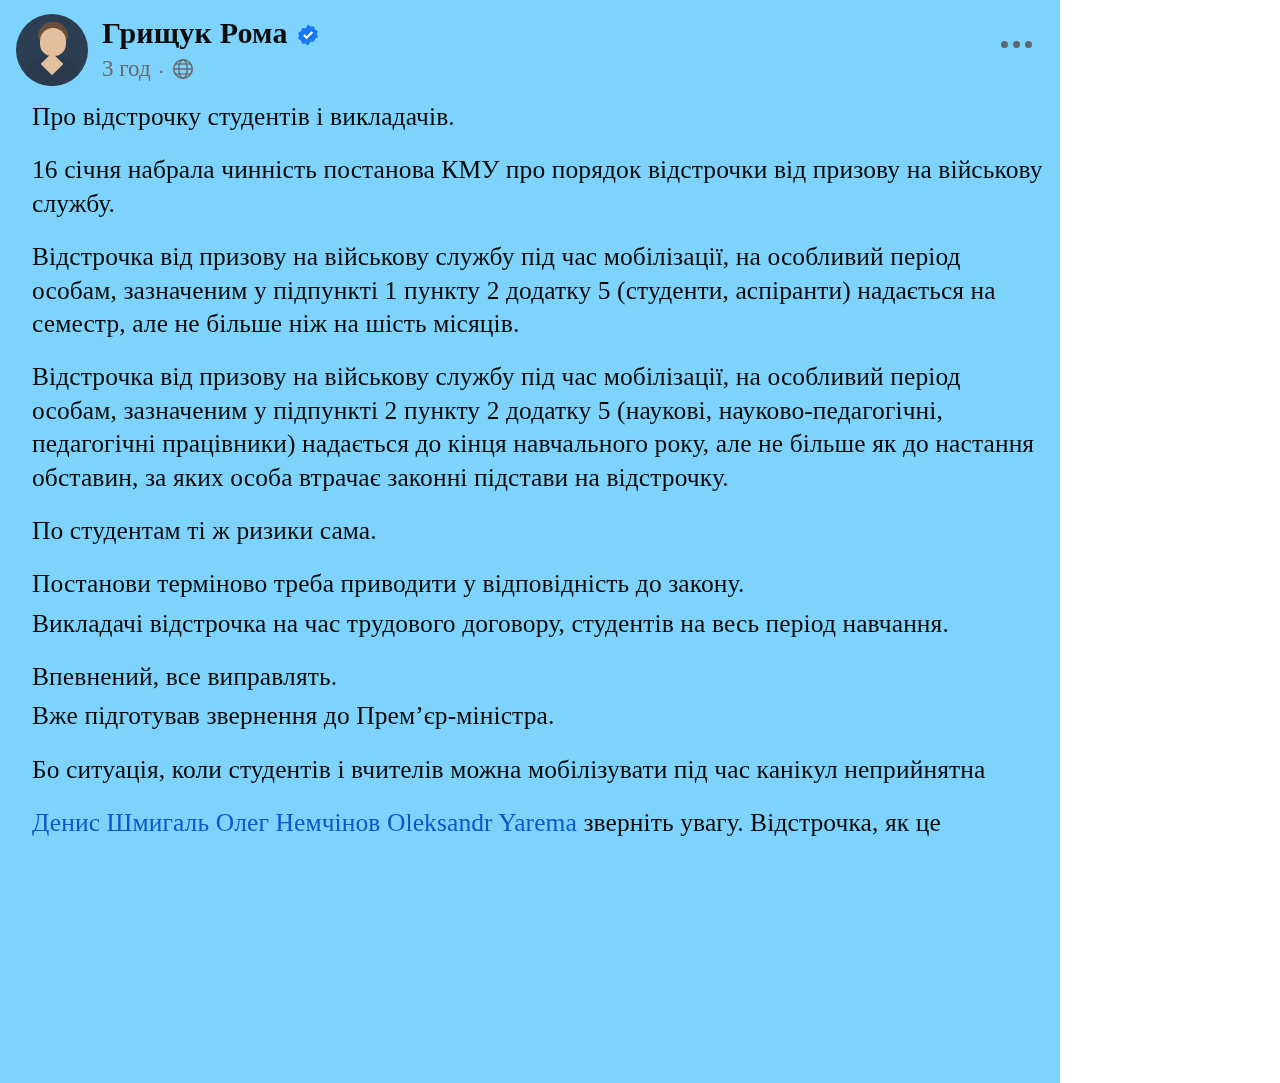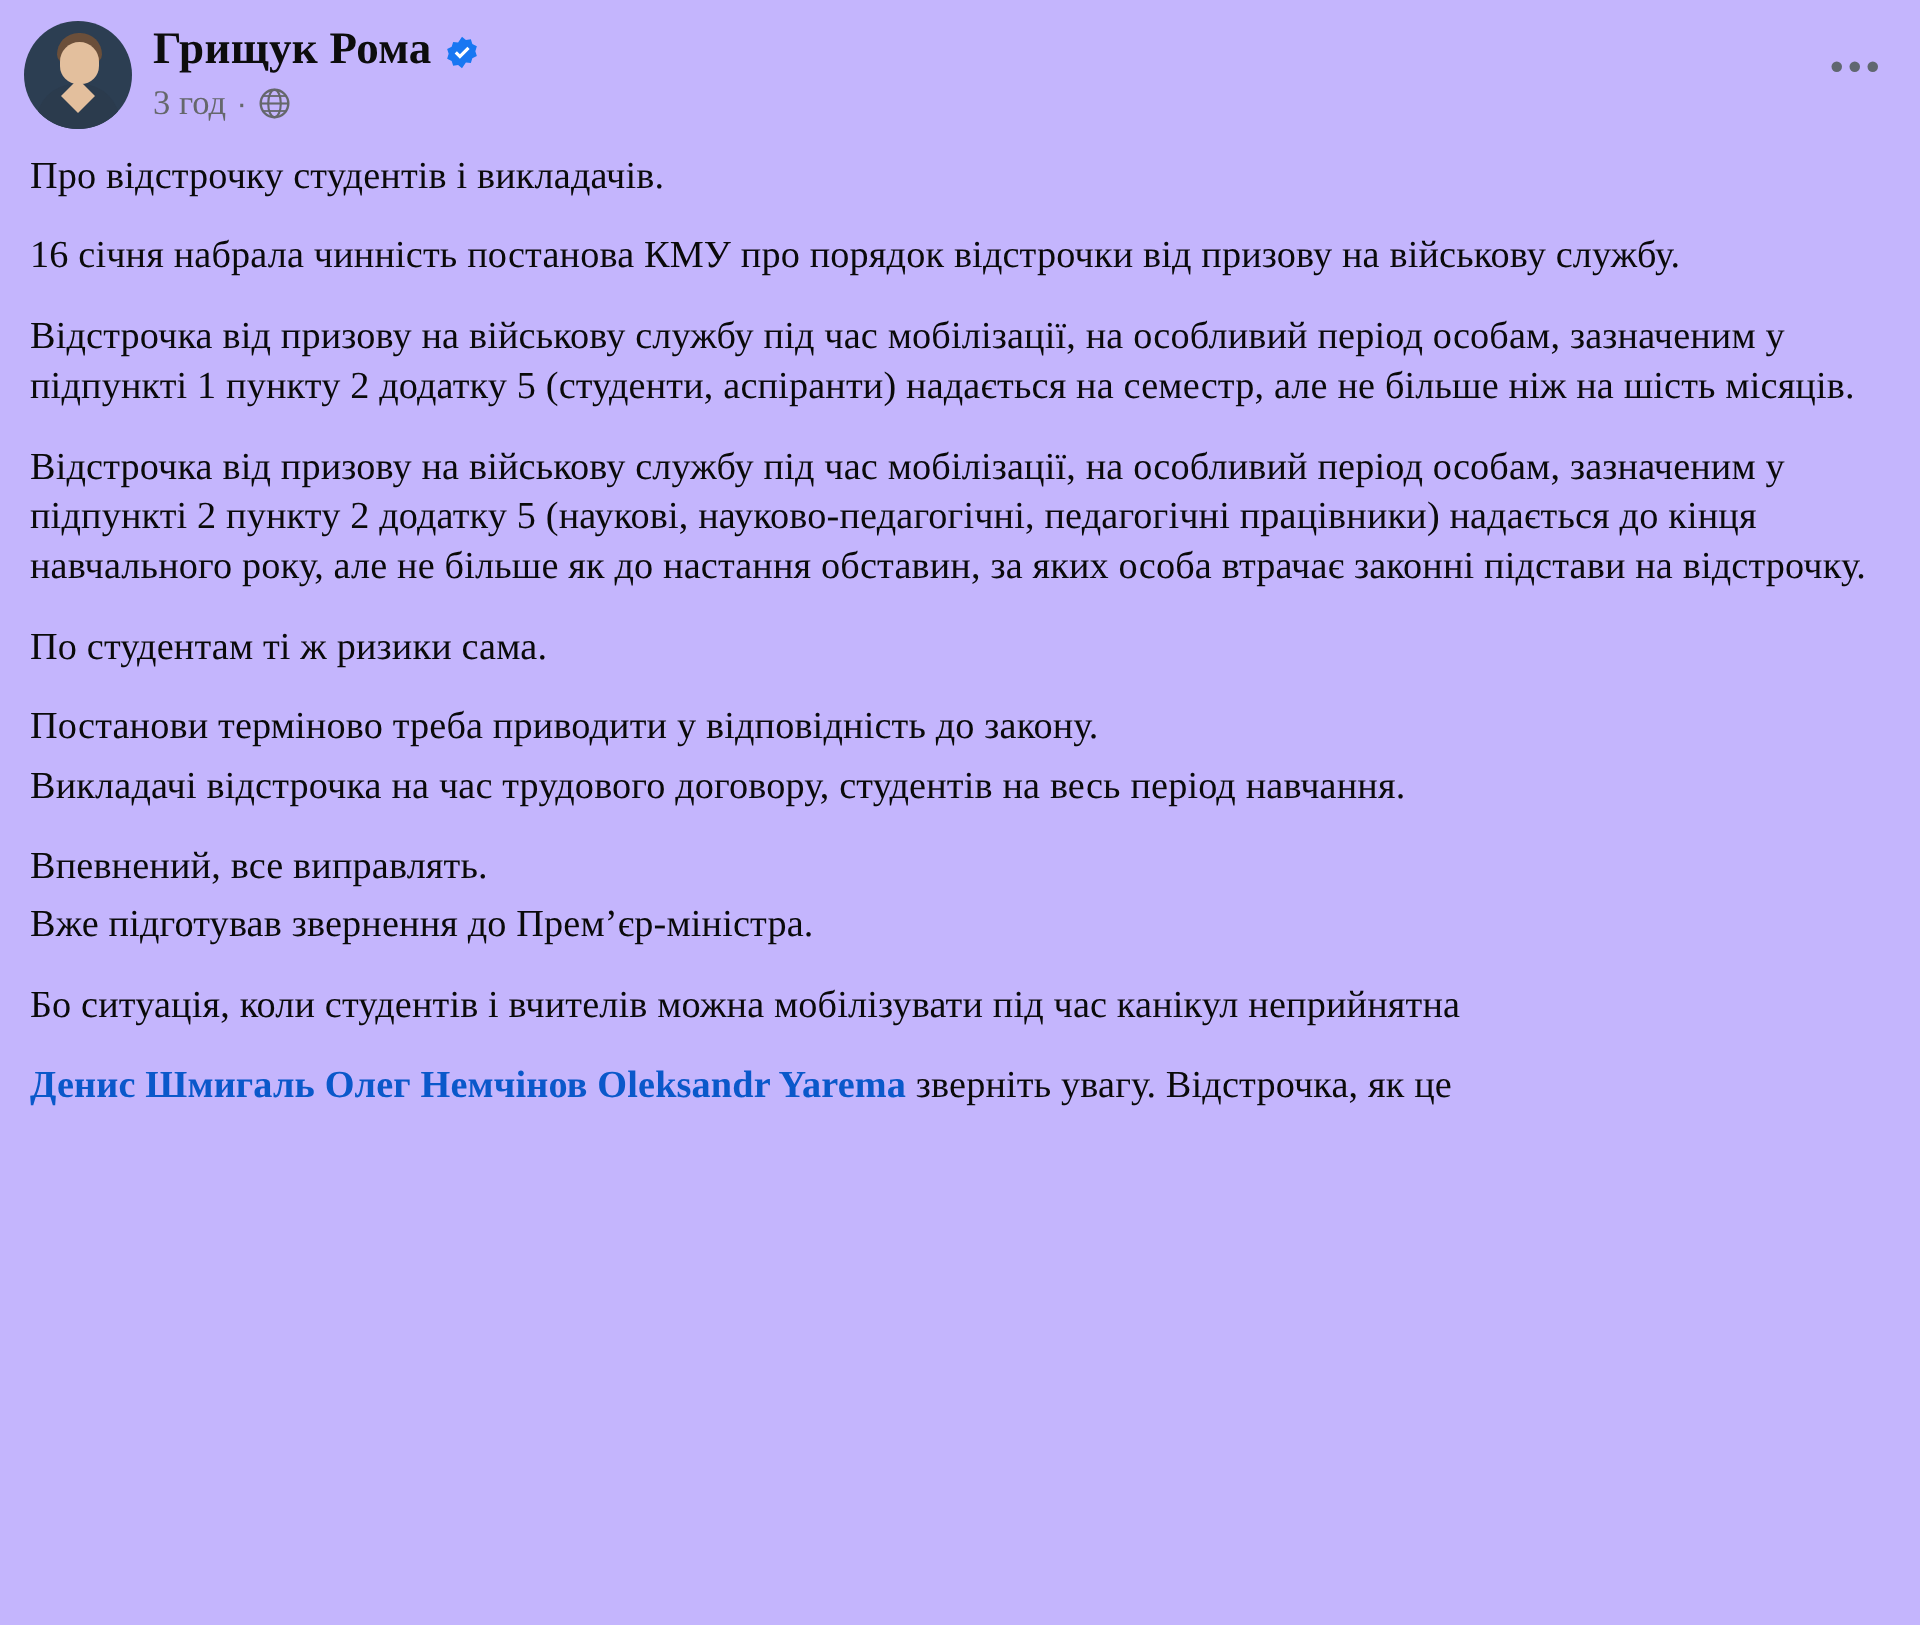--- a/index.html
+++ b/index.html
@@ -3,23 +3,23 @@
 <meta charset="utf-8">
 <style>
   * { box-sizing: border-box; }
   html, body {
     margin: 0; padding: 0;
     background: #ffffff;
     font-family: "Liberation Sans", sans-serif;
   }
   .page {
     position: relative;
-    width: 1280px;
+    width: 1060px;
     height: 1083px;
-    background: #c4b5fd;
+    background: #7dd3fc;
     overflow: hidden;
   }
   
   .post-header {
     display: flex;
     align-items: flex-start;
     padding: 14px 16px 4px 16px;
     position: relative;
   }
   .avatar {
@@ -121,32 +121,32 @@
     cursor: pointer;
   }
   .menu-button i {
     width: 7px; height: 7px;
     border-radius: 50%;
     background: #606770;
     display: block;
   }
   
   .post-body {
-    padding: 10px 16px 0 20px;
+    padding: 10px 16px 0 32px;
   }
   .para {
     font-family: "Liberation Serif", serif;
     font-size: 25.5px;
     line-height: 1.31;
     color: #0a0a0a;
     margin: 0 0 20px 0;
     letter-spacing: 0.1px;
   }
   .para.tight { margin-bottom: 6px; }
-  .mention-link { color:#0a58ca; font-weight:bold; }
+  .mention-link { color:#0a58ca; font-weight:normal; }
 </style>
 </head>
 <body>
 
 <div class="page">
 
   <div class="post-header">
 
     <div class="avatar">
       <div class="hair"></div>

